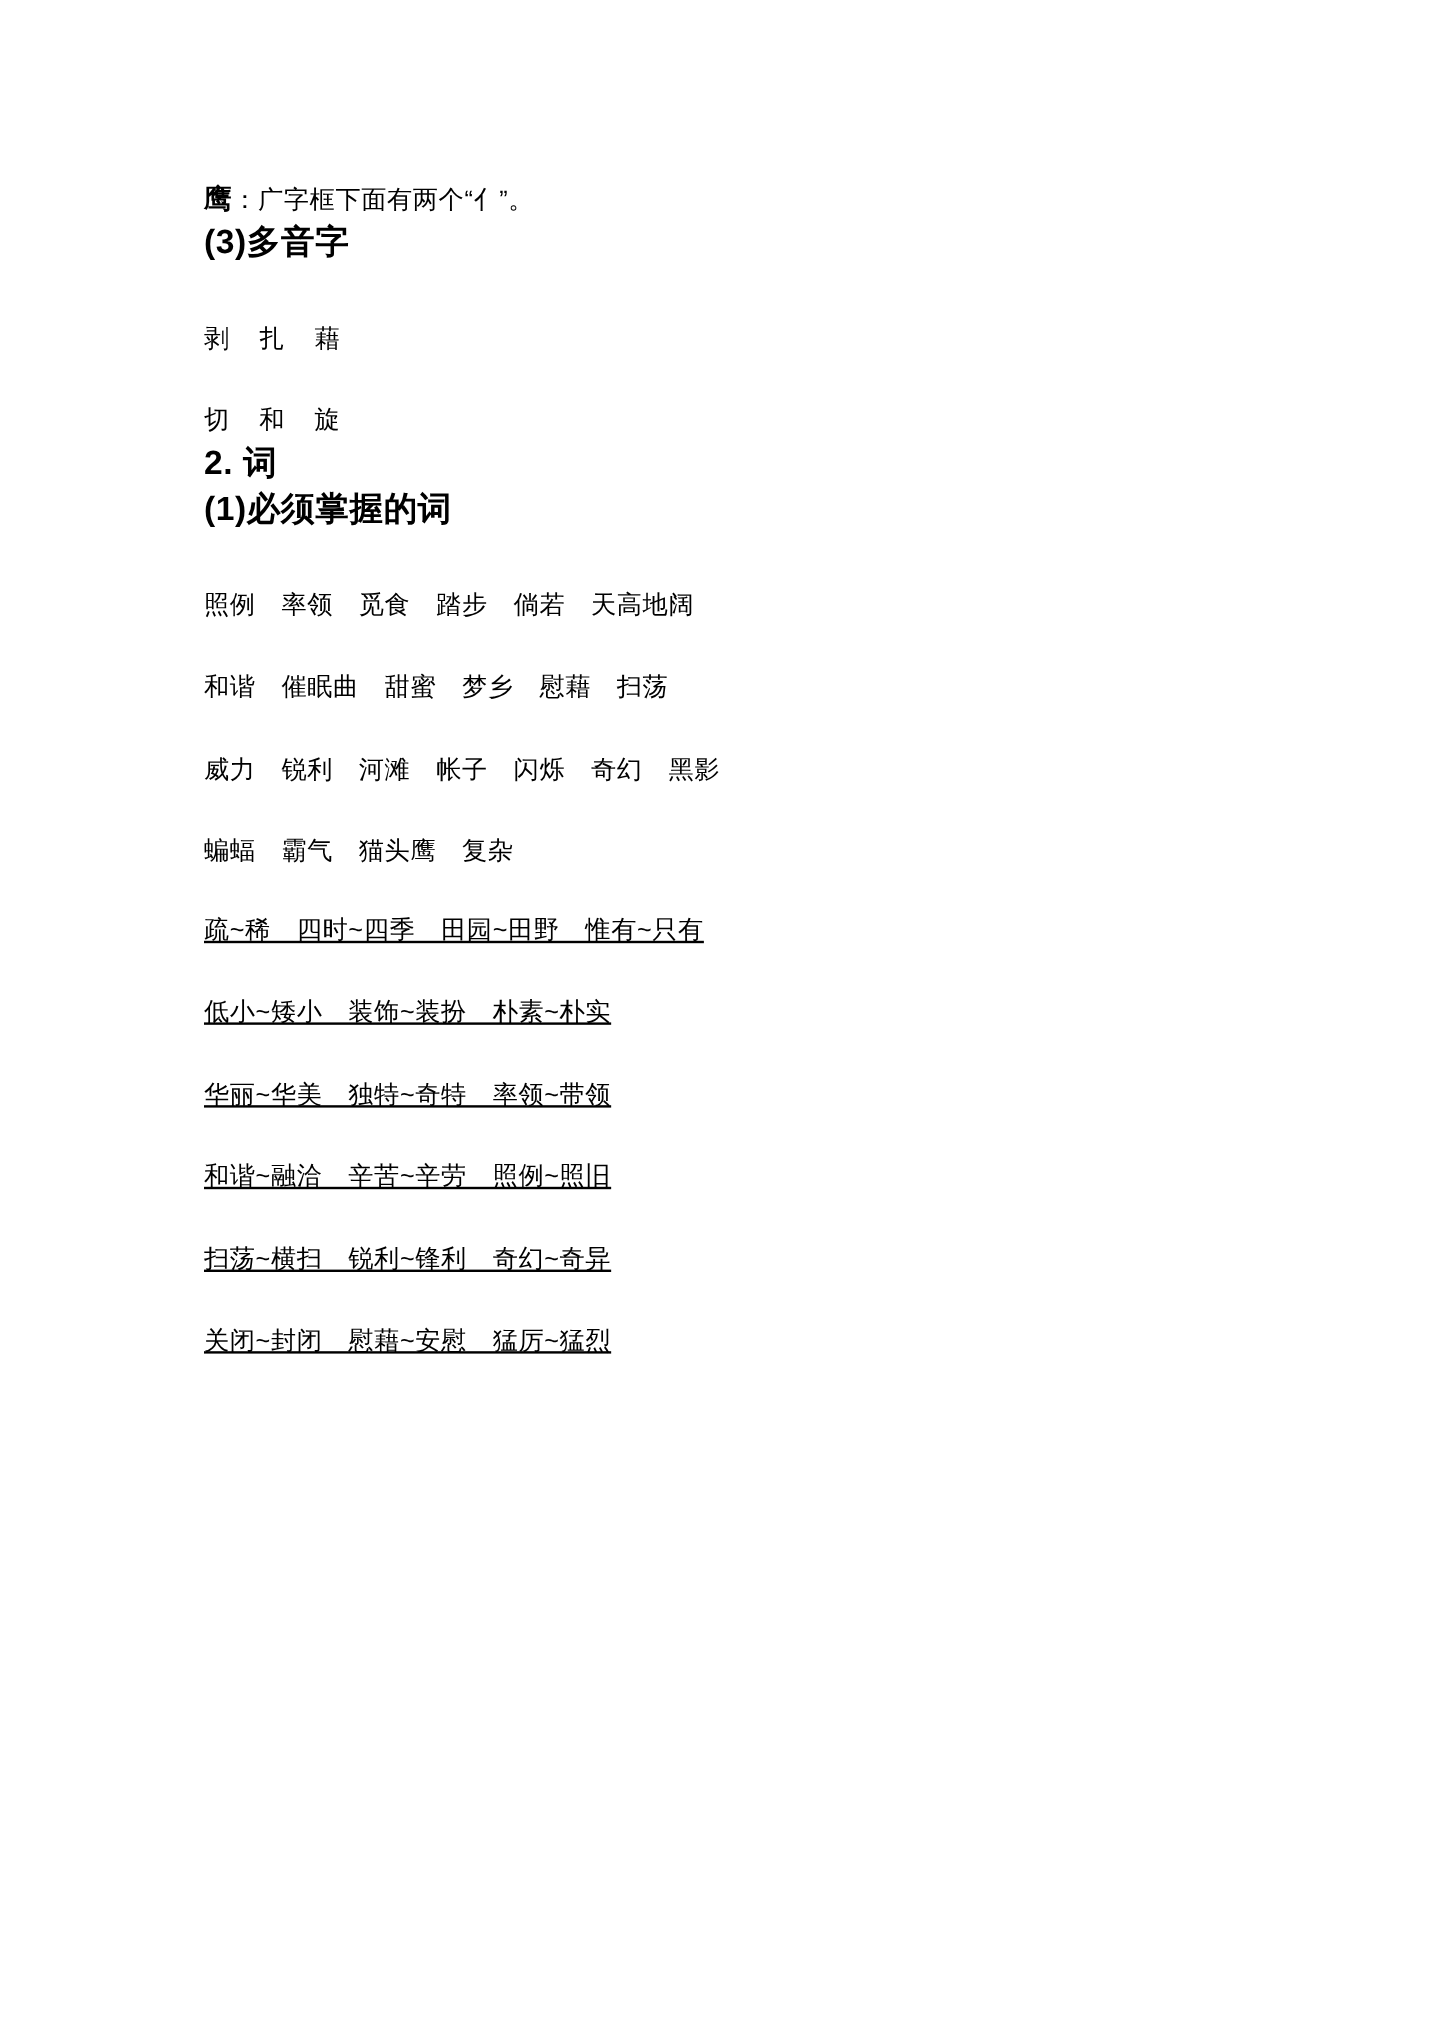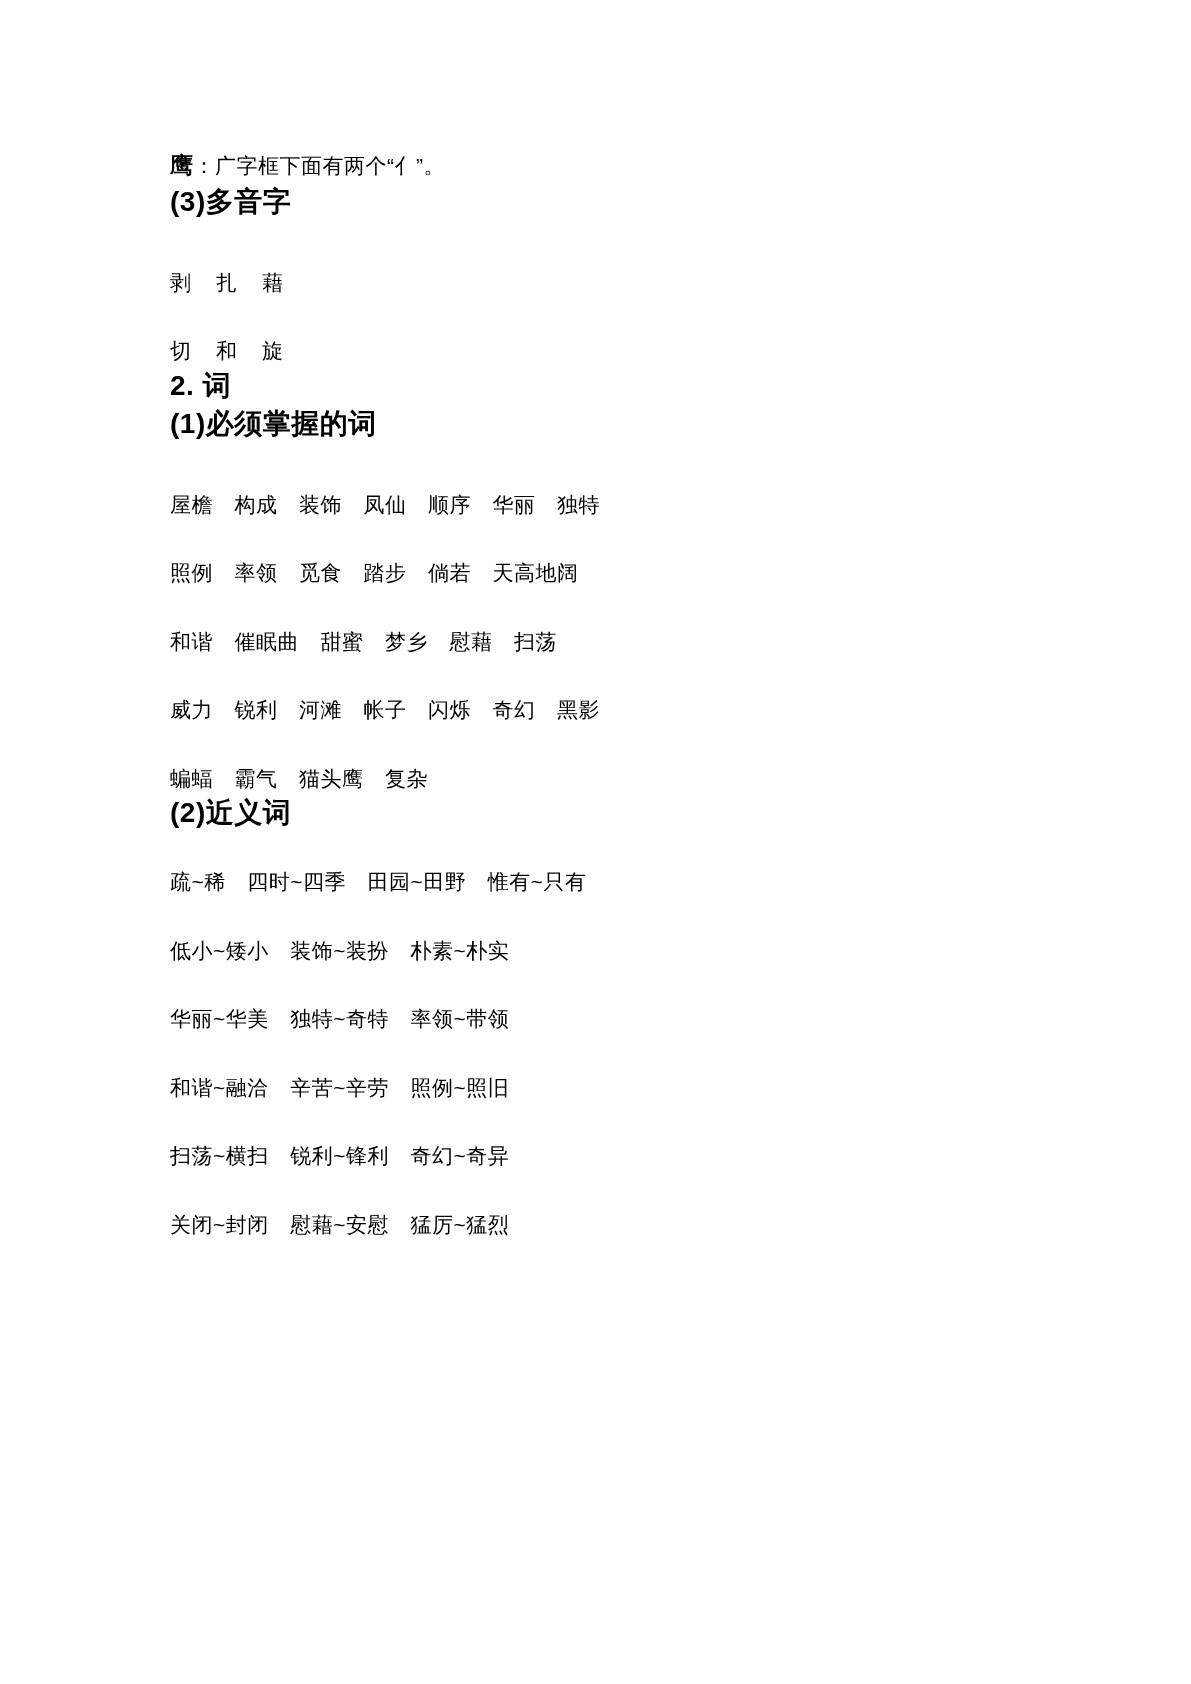--- a/index.html
+++ b/index.html
@@ -42,21 +42,21 @@
   .h-gap-mid { margin-top: 58px; }
   .row {
     font-size: 21px;
     line-height: 1.5;
     margin: 0;
     letter-spacing: 0.5px;
     white-space: pre;
   }
   .rows { margin-top: 46px; }
   .rows .row + .row { margin-top: 37px; }
-  .rows-tight { margin-top: 34px; }
+  .rows-tight { margin-top: 34px; text-decoration: underline; }
   .rows-tight .row + .row { margin-top: 37px; }
   .spaced {
     letter-spacing: 2px;
   }
 </style>
 </head>
 <body>
 
 <div class="page">
 
@@ -65,28 +65,26 @@
   <h2 class="heading h-gap-big">(3)多音字</h2>
   <div class="rows">
     <p class="row spaced">剥　扎　藉</p>
     <p class="row spaced">切　和　旋</p>
   </div>
 
   <h2 class="heading h-gap-big">2. 词</h2>
 
   <h2 class="heading h-gap-mid">(1)必须掌握的词</h2>
   <div class="rows">
-    <p class="row">屋檐　构成　装饰　凤仙　顺序　华丽　独特</p>
     <p class="row">照例　率领　觅食　踏步　倘若　天高地阔</p>
     <p class="row">和谐　催眠曲　甜蜜　梦乡　慰藉　扫荡</p>
     <p class="row">威力　锐利　河滩　帐子　闪烁　奇幻　黑影</p>
     <p class="row">蝙蝠　霸气　猫头鹰　复杂</p>
   </div>
 
-  <h2 class="heading h-gap-mid">(2)近义词</h2>
   <div class="rows-tight">
     <p class="row">疏~稀　四时~四季　田园~田野　惟有~只有</p>
     <p class="row">低小~矮小　装饰~装扮　朴素~朴实</p>
     <p class="row">华丽~华美　独特~奇特　率领~带领</p>
     <p class="row">和谐~融洽　辛苦~辛劳　照例~照旧</p>
     <p class="row">扫荡~横扫　锐利~锋利　奇幻~奇异</p>
     <p class="row">关闭~封闭　慰藉~安慰　猛厉~猛烈</p>
   </div>
 
 </div>

